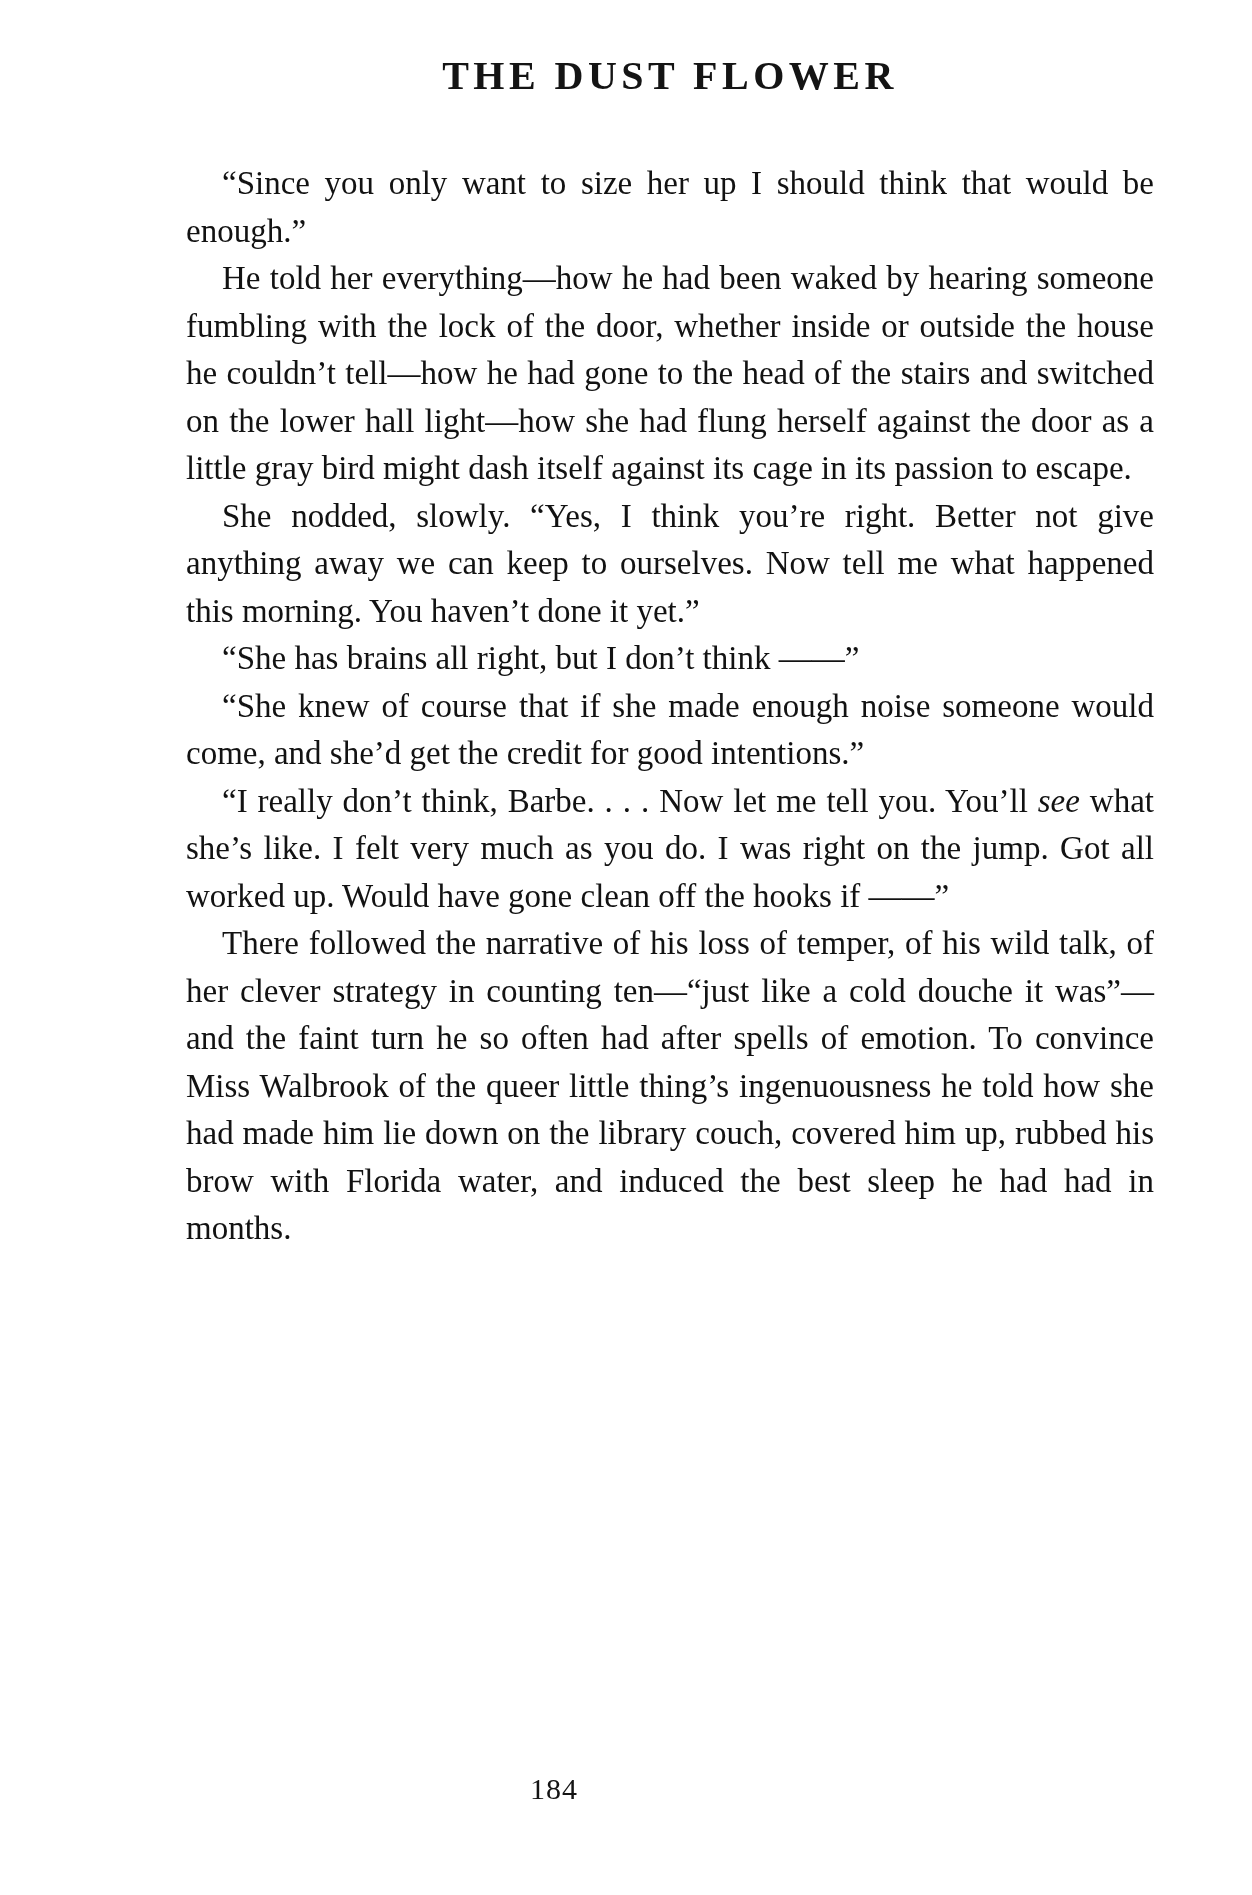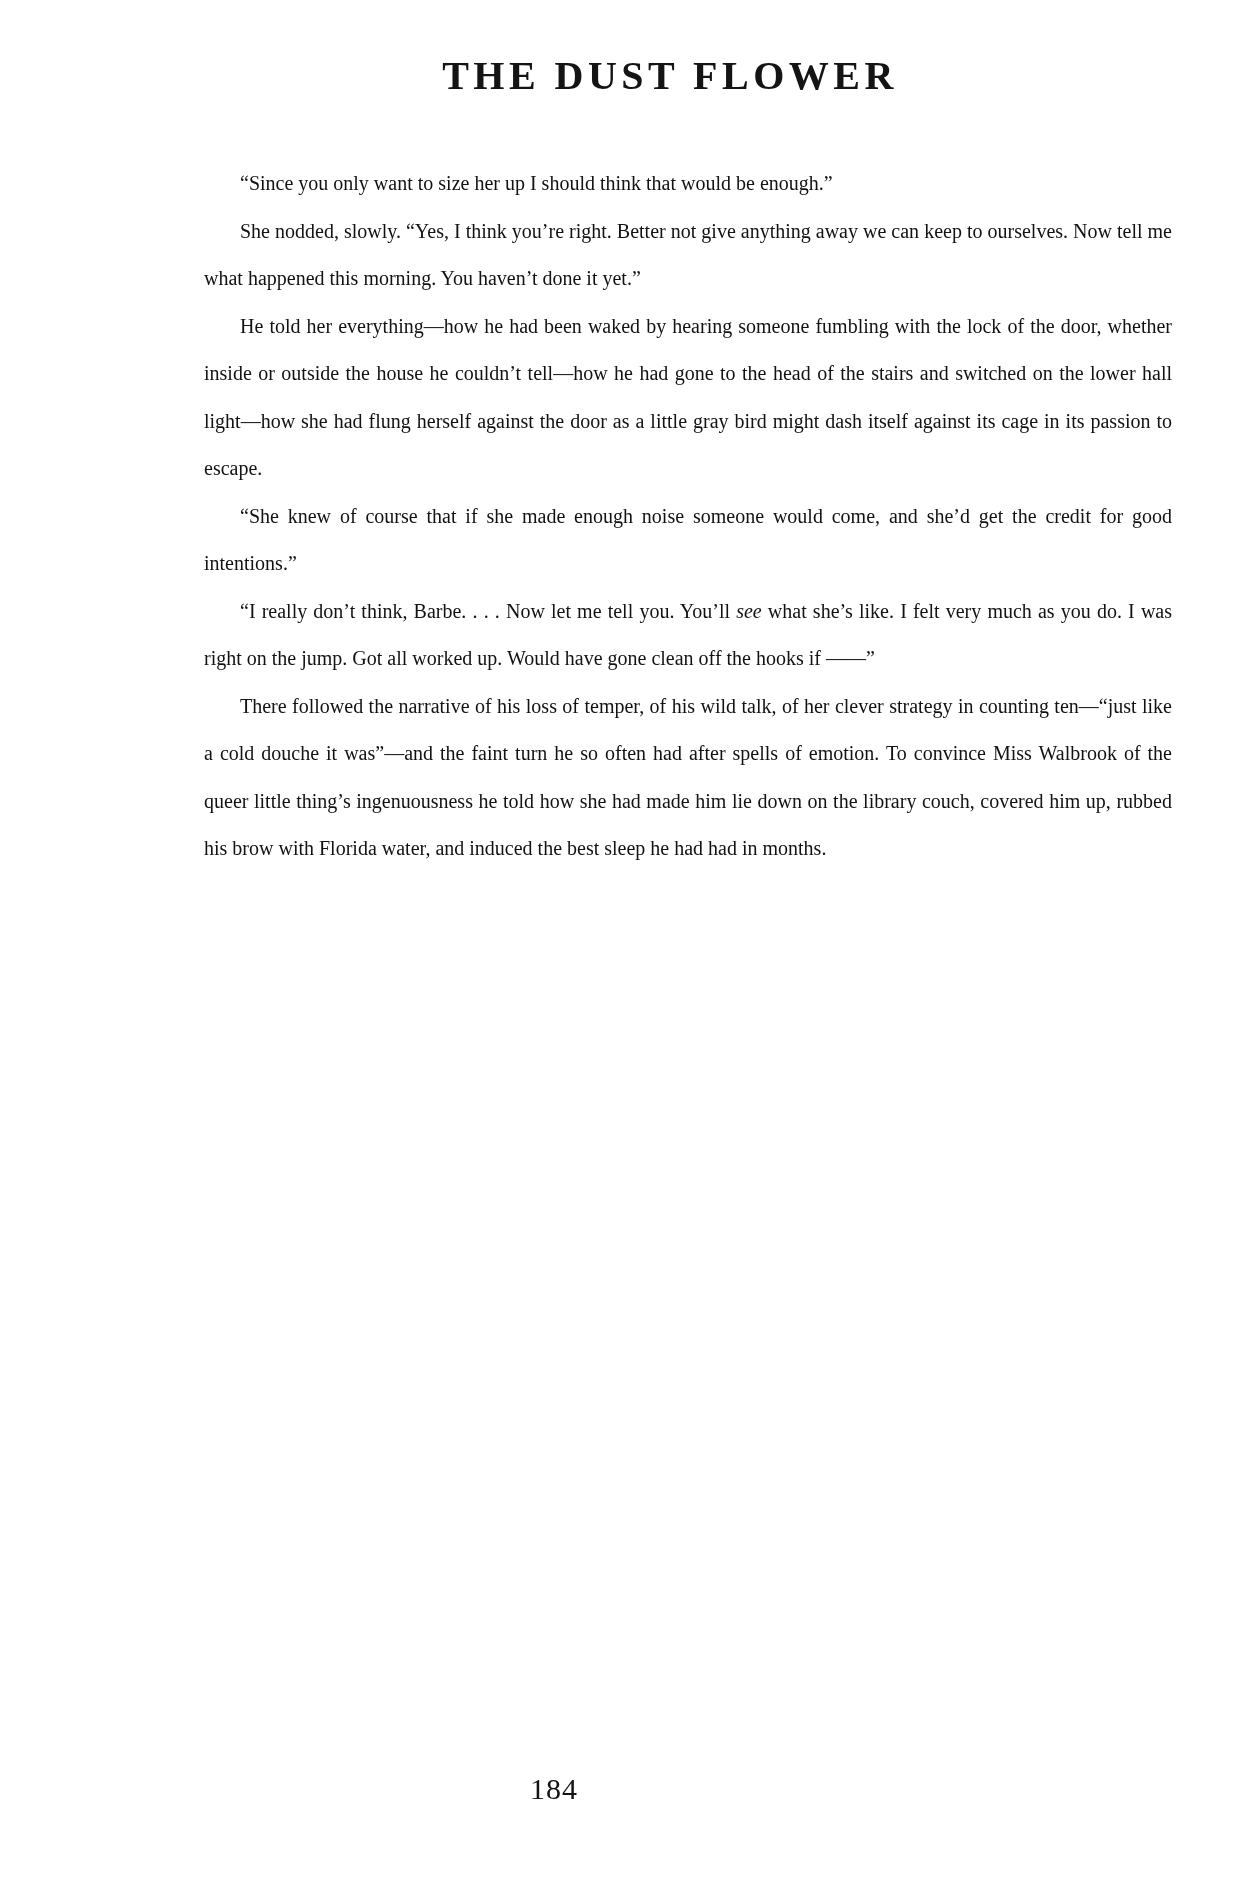--- a/index.html
+++ b/index.html
@@ -31,23 +31,23 @@
     text-align: center;
     font-size: 40px;
     letter-spacing: 4.5px;
     font-weight: 600;
     font-family: "Liberation Serif", serif;
     color: #141414;
   }
   .body-text {
     position: absolute;
     top: 160px;
-    left: 160px;
+    left: 142px;
     width: 968px;
-    font-size: 20px;
+    font-size: 33px;
     line-height: 47.5px;
     text-align: justify;
     text-justify: inter-word;
     color: #121212;
   }
   .body-text p {
     margin: 0;
     text-indent: 36px;
   }
   .body-text p em {
@@ -65,22 +65,23 @@
 </style>
 </head>
 <body>
 
 <div class="page">
 
   <div class="running-head">THE DUST FLOWER</div>
 
   <div class="body-text">
     <p>“Since you only want to size her up I should think that would be enough.”</p>
+    <p>He told her everything—how he had been waked by hearing someone fumbling with the lock of the door, whether inside or outside the house he couldn’t tell—how he had gone to the head of the stairs and switched on the lower hall light—how she had flung herself against the door as a little gray bird might dash itself against its cage in its passion to escape.</p>
     <p>She nodded, slowly.  “Yes, I think you’re right. Better not give anything away we can keep to ourselves.  Now tell me what happened this morning. You haven’t done it yet.”</p>
-    <p>He told her everything—how he had been waked by hearing someone fumbling with the lock of the door, whether inside or outside the house he couldn’t tell—how he had gone to the head of the stairs and switched on the lower hall light—how she had flung herself against the door as a little gray bird might dash itself against its cage in its passion to escape.</p>
+    <p>“She has brains all right, but I don’t think ——”</p>
     <p>“She knew of course that if she made enough noise someone would come, and she’d get the credit for good intentions.”</p>
     <p>“I really don’t think, Barbe. . . . Now let me tell you.  You’ll <em>see</em> what she’s like.  I felt very much as you do.  I was right on the jump.  Got all worked up. Would have gone clean off the hooks if ——”</p>
     <p>There followed the narrative of his loss of temper, of his wild talk, of her clever strategy in counting ten—“just like a cold douche it was”—and the faint turn he so often had after spells of emotion.  To convince Miss Walbrook of the queer little thing’s ingenuousness he told how she had made him lie down on the library couch, covered him up, rubbed his brow with Florida water, and induced the best sleep he had had in months.</p>
   </div>
 
   <div class="folio">184</div>
 
 </div>
 
 </body></html>

